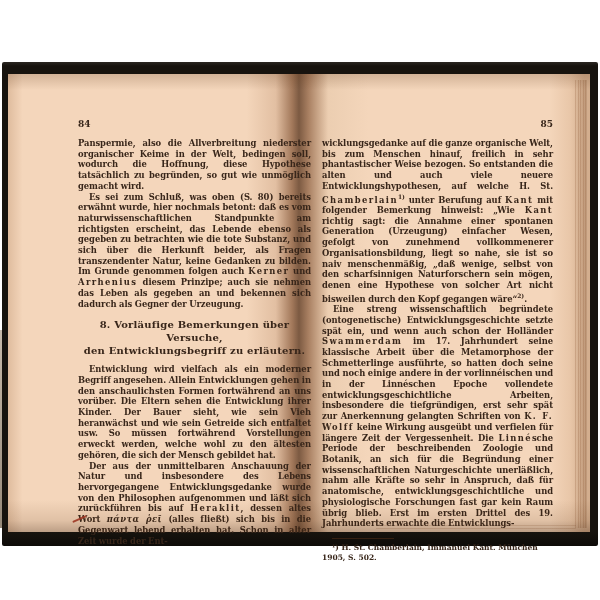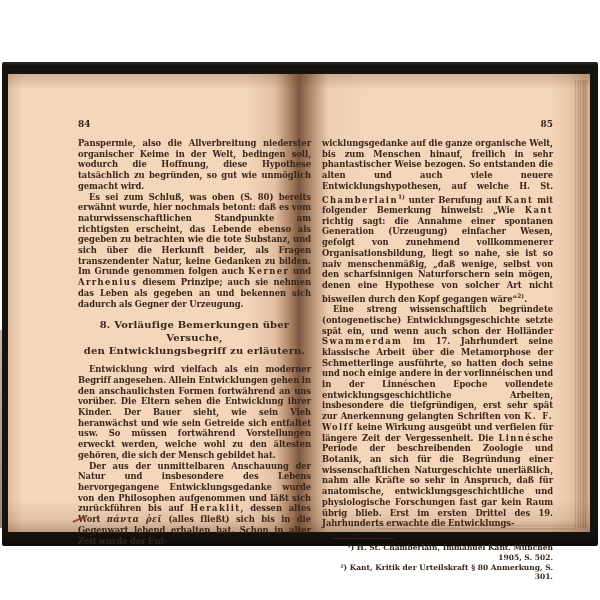--- a/index.html
+++ b/index.html
@@ -41,21 +41,21 @@
        letter-spacing:-0.05px;word-spacing:-0.3px;hyphens:none;}
   .para.indent{text-indent:11px;}
   .sp{letter-spacing:1.4px;}
   .sup{font-size:6px;vertical-align:super;letter-spacing:0;}
   .it{font-style:italic;letter-spacing:.4px;}
   .heading{margin:9px 0 7px;font-weight:bold;font-size:10px;line-height:13px;
        text-align:center;letter-spacing:.2px;}
   .fn-sep{width:62px;height:0;border-top:1px solid rgba(60,35,20,.85);
        margin:9px 0 4px 10px;}
   .footnote{margin:0;font-size:7.5px;line-height:9.8px;font-weight:bold;
-       text-indent:10px;text-align:right;letter-spacing:0;}
+       text-indent:10px;text-align:left;letter-spacing:0;}
   .red-mark{position:absolute;left:64px;top:444px;width:15px;height:2px;
        background:var(--pen-mark);transform:rotate(-24deg);border-radius:1px;opacity:.9;}
 </style>
 </head>
 <body>
 
 <div class="photo">
   <div class="left-cover-edge"></div>
   <div class="book">
     <div class="pages">
@@ -80,20 +80,19 @@
 
       <div class="page page-right">
         <div class="pagenum right">85</div>
         <div class="body">
             <p class="para"><span>wicklungsgedanke auf die ganze organische Welt, bis zum Menschen hinauf, freilich in sehr phantastischer Weise bezogen. So entstanden die alten und auch viele neuere Entwicklungshypothesen, auf welche H. St. </span><span class="sp">Chamberlain</span><span class="sup">1)</span><span> unter Berufung auf </span><span class="sp">Kant</span><span> mit folgender Bemerkung hinweist: „Wie </span><span class="sp">Kant</span><span> richtig sagt: die Annahme einer spontanen Generation (Urzeugung) einfacher Wesen, gefolgt von zunehmend vollkommenerer Organisationsbildung, liegt so nahe, sie ist so naiv menschenmäßig, „daß wenige, selbst von den scharfsinnigen Naturforschern sein mögen, denen eine Hypothese von solcher Art nicht bisweilen durch den Kopf gegangen wäre“</span><span class="sup">2)</span><span>.</span></p>
             <p class="para indent"><span>Eine streng wissenschaftlich begründete (ontogenetische) Entwicklungsgeschichte setzte spät ein, und wenn auch schon der Holländer </span><span class="sp">Swammerdam</span><span> im 17. Jahrhundert seine klassische Arbeit über die Metamorphose der Schmetterlinge ausführte, so hatten doch seine und noch einige andere in der vorlinnéischen und in der Linnéschen Epoche vollendete entwicklungsgeschichtliche Arbeiten, insbesondere die tiefgründigen, erst sehr spät zur Anerkennung gelangten Schriften von </span><span class="sp">K. F. Wolff</span><span> keine Wirkung ausgeübt und verfielen für längere Zeit der Vergessenheit. Die </span><span class="sp">Linné</span><span>sche Periode der beschreibenden Zoologie und Botanik, an sich für die Begründung einer wissenschaftlichen Naturgeschichte unerläßlich, nahm alle Kräfte so sehr in Anspruch, daß für anatomische, entwicklungsgeschichtliche und physiologische Forschungen fast gar kein Raum übrig blieb. Erst im ersten Drittel des 19. Jahrhunderts erwachte die Entwicklungs-</span></p>
           </div>
         <div class="fn-sep"></div>
         <div class="footnotes">
             <p class="footnote">¹) H. St. Chamberlain, Immanuel Kant. München 1905, S. 502.</p>
-            <p class="footnote">²) Kant, Kritik der Urteilskraft § 80 Anmerkung, S. 301.</p>
           </div>
       </div>
 
       <div class="red-mark"></div>
     </div>
   </div>
 </div>
 
 </body></html>

